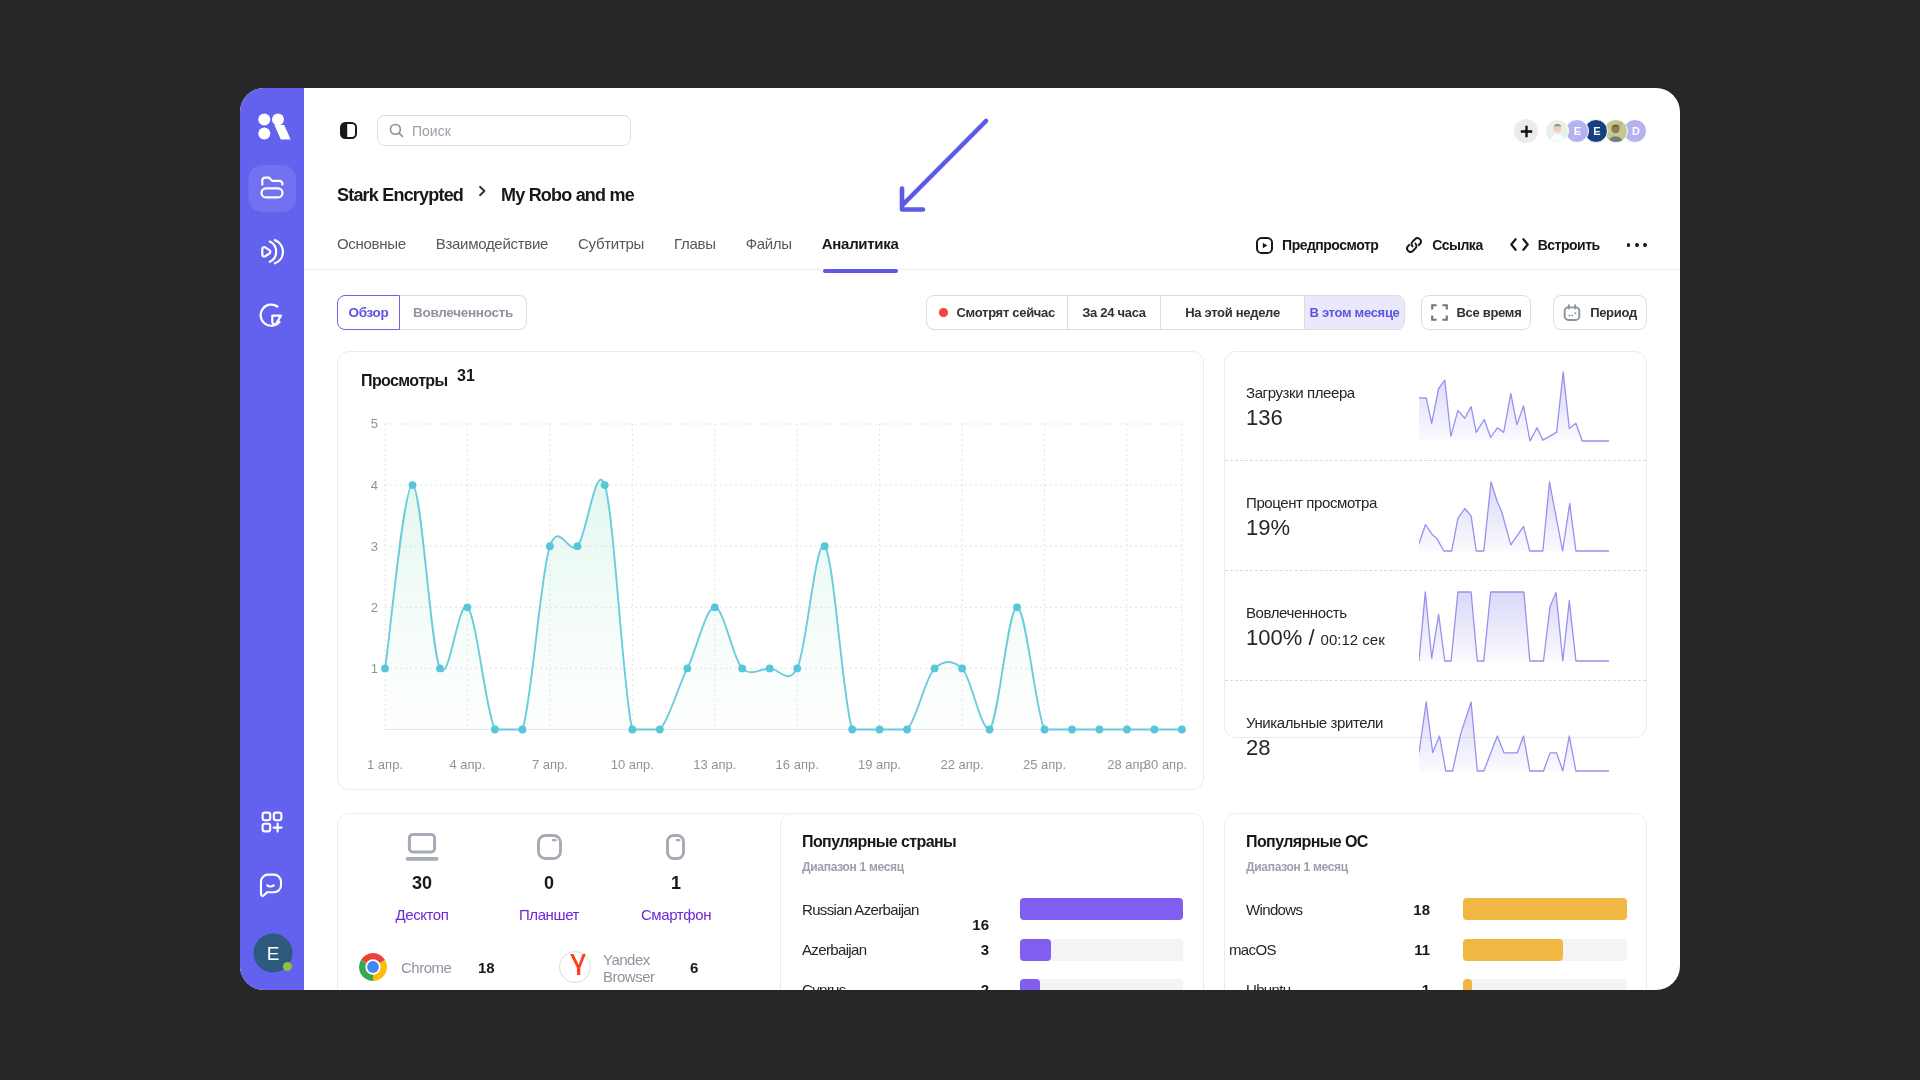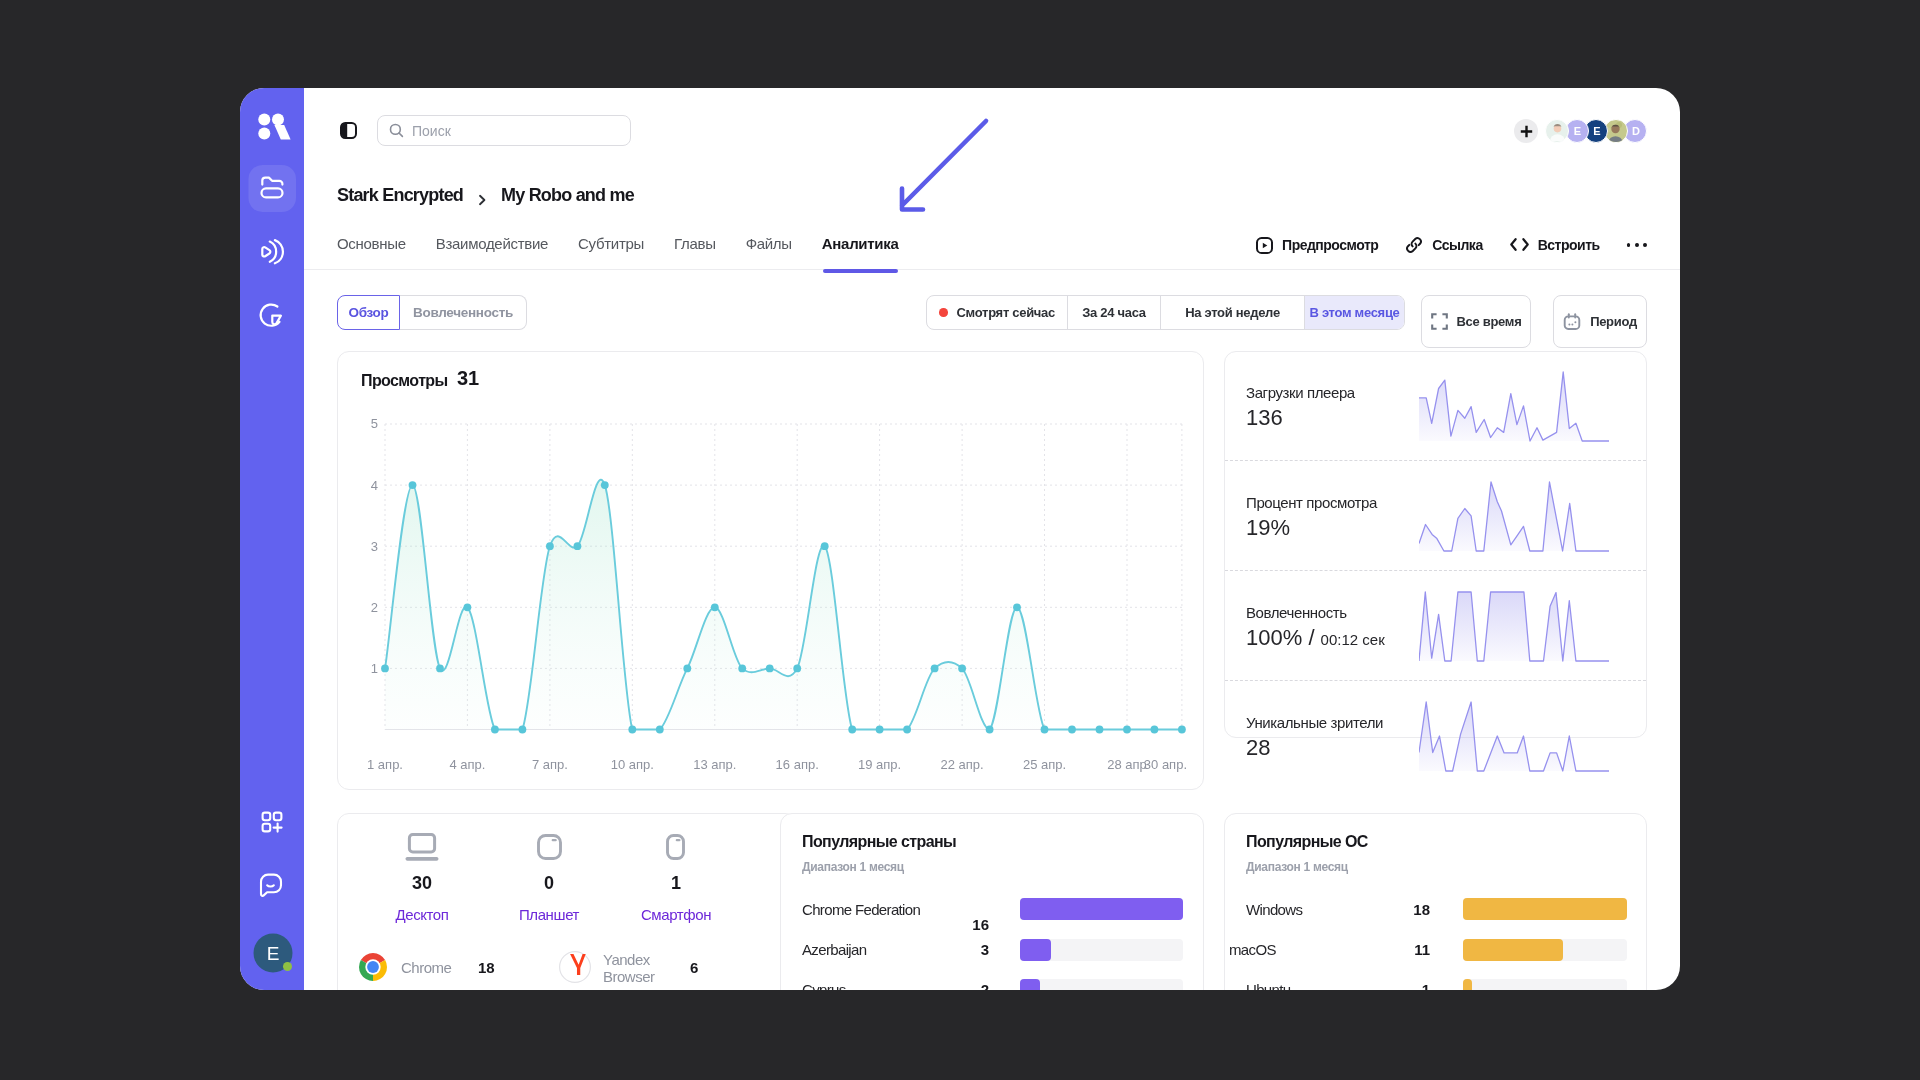--- a/index.html
+++ b/index.html
@@ -5,21 +5,21 @@
 html,body{width:1920px;height:1080px;overflow:hidden}
 body{background:#272729;font-family:"Liberation Sans",sans-serif;position:relative}
 .card{position:absolute;left:240px;top:88px;width:1440px;height:902px;background:#fff;border-radius:24px;overflow:hidden}
 .side{position:absolute;left:0;top:0;width:64px;height:902px;background:#6262ef}
 .abs{position:absolute}
 .panel{position:absolute;background:#fff;border:1px solid #ebebee;border-radius:12px}
 .axl{font-size:13px;fill:#8f939e;font-family:"Liberation Sans",sans-serif}
 .dot3{width:3.8px;height:3.8px;border-radius:50%;background:#17171c;display:inline-block}
 .tabs{position:absolute;left:97px;top:147px;display:flex;gap:30px;font-size:15px;letter-spacing:-0.3px;color:#55585e}
 .tabs .act{color:#17171c;font-weight:700}
-.btn{position:absolute;height:53px;border:1px solid #dcdce1;border-radius:8px;background:#fff;
+.btn{position:absolute;height:35px;border:1px solid #dcdce1;border-radius:8px;background:#fff;
 display:flex;align-items:center;justify-content:center;font-size:13px;letter-spacing:-0.3px;font-weight:700;color:#2e3136;white-space:nowrap}
 .seg{position:absolute;height:35px;border:1px solid #dcdce1;border-radius:8px;background:#fff;display:flex;align-items:stretch;overflow:hidden}
 .seg>div{display:flex;align-items:center;justify-content:center;font-size:13px;letter-spacing:-0.3px;font-weight:700;color:#2e3136;border-left:1px solid #dcdce1;white-space:nowrap}
 .seg>div:first-child{border-left:none}
 .mlabel{font-size:15px;letter-spacing:-0.4px;color:#26262a}
 .mval{font-size:22px;color:#26262a}
 .spark{display:block}
 .dsep{position:absolute;left:0;width:100%;border-top:1px dashed #d9d9de}
 .ctitle{font-size:16px;letter-spacing:-0.6px;font-weight:700;color:#17171c}
 .csub{font-size:12px;letter-spacing:-0.3px;font-weight:700;color:#9ca0ab}
@@ -114,21 +114,21 @@
         <circle cx="3" cy="9" r="2.5" fill="#cdd19b"></circle>
         <circle cx="10.5" cy="8" r="4.2" fill="#97795c"></circle>
         <path d="M6.3,7.2 a4.3,4.3 0 0 1 8.4,0 l-0.9,-1.8 h-6.5 z" fill="#5d5243"></path>
         <path d="M3.2,21 a7.4,7 0 0 1 14.6,0 z" fill="#757d84"></path>
       </svg>
     </div>
     <div class="abs" style="left:1383px;top:31px;width:24px;height:24px;border-radius:50%;z-index:4;background:#b6b1f1;border:1.5px solid #fff;display:flex;align-items:center;justify-content:center;overflow:hidden">
       <span style="font-size:11px;font-weight:700;color:#fff;margin-left:2px">D</span>
     </div>
 
-  <div class="abs" style="left:97px;top:97px;font-size:18px;letter-spacing:-0.8px;font-weight:700;color:#17171c;display:flex;align-items:flex-end;gap:11px">
+  <div class="abs" style="left:97px;top:97px;font-size:18px;letter-spacing:-0.8px;font-weight:700;color:#17171c;display:flex;align-items:flex-start;gap:11px">
     <span>Stark Encrypted</span>
     <svg width="12" height="12" viewBox="0 0 12 12" style="margin:0 2px">
         <path d="M4 1.8l4.4 4.2-4.4 4.2" fill="none" stroke="#2e3136" stroke-width="1.9" stroke-linecap="round" stroke-linejoin="round"></path>
       </svg>
     <span>My Robo and me</span>
   </div>
 
   <div class="tabs">
       <span>Основные</span>
       <span>Взаимодействие</span>
@@ -190,21 +190,21 @@
         </g>
         <g fill="#8d93a0">
           <circle cx="6.4" cy="11.6" r="1"></circle>
           <circle cx="9.4" cy="11.6" r="1"></circle>
           <circle cx="12.4" cy="9.2" r="1"></circle>
         </g>
       </svg>Период</div>
 
   <div class="panel" style="left:97px;top:263px;width:867px;height:439px">
     <div class="abs" style="left:23px;top:20px;font-size:16px;letter-spacing:-0.6px;font-weight:700;color:#17171c">Просмотры</div>
-    <div class="abs" style="left:119px;top:15px;font-size:20px;font-weight:700;color:#17171c">31</div>
+    <div class="abs" style="left:119px;top:15px;font-size:16px;font-weight:700;color:#17171c">31</div>
     <svg width="867" height="439" viewBox="0 0 867 439" style="position:absolute;left:0;top:0">
 <defs>
           <linearGradient id="gfill" x1="0" y1="0" x2="0" y2="1">
 <stop offset="0" stop-color="#93e0c2" stop-opacity="0.27"></stop>
 <stop offset="1" stop-color="#c8f0e6" stop-opacity="0.04"></stop>
 </linearGradient>
         </defs>
 <line x1="47" y1="316.4" x2="846" y2="316.4" stroke="#e3e3e8" stroke-width="1" stroke-dasharray="2 3"></line>
         <line x1="47" y1="255.3" x2="846" y2="255.3" stroke="#e3e3e8" stroke-width="1" stroke-dasharray="2 3"></line>
         <line x1="47" y1="194.2" x2="846" y2="194.2" stroke="#e3e3e8" stroke-width="1" stroke-dasharray="2 3"></line>
@@ -373,21 +373,21 @@
           <circle cx="16" cy="16" r="15.4" fill="#fff" stroke="#e3e3e7" stroke-width="1.2"></circle>
           <path d="M19.3,25 v-6.1 l-5.9,-11.9 h2.9 l4.4,9.1 3.4,-9.1 h2.7 l-4.7,12 v6 z" transform="translate(-4.6,-5.2) scale(1.17)" fill="#fc3f1d"></path>
         </svg></div>
     <div class="abs bname" style="left:265px;top:137px;line-height:17px">Yandex<br>Browser</div>
     <div class="abs bval" style="left:352px;top:145px">6</div>
   </div>
 
   <div class="panel" style="left:540px;top:725px;width:424px;height:240px">
     <div class="abs ctitle" style="left:21px;top:19px">Популярные страны</div>
     <div class="abs csub" style="left:21px;top:46px">Диапазон 1 месяц</div>
-    <div class="abs row-label" style="left:21px;top:87px">Chrome Federation</div>
+    <div class="abs row-label" style="left:21px;top:87px">Russian Azerbaijan</div>
     <div class="abs row-val" style="left:190px;top:102px;width:18px;text-align:right">16</div>
     <div class="track" style="left:239px;top:84px"></div>
     <div class="bar" style="left:239px;top:84px;width:163px;background:#7f5ef0"></div>
     <div class="abs row-label" style="left:21px;top:127px">Azerbaijan</div>
     <div class="abs row-val" style="left:198px;top:127px;width:10px;text-align:right">3</div>
     <div class="track" style="left:239px;top:124.5px"></div>
     <div class="bar" style="left:239px;top:124.5px;width:31px;background:#7f5ef0"></div>
     <div class="abs row-label" style="left:21px;top:167px">Cyprus</div>
     <div class="abs row-val" style="left:198px;top:167px;width:10px;text-align:right">2</div>
     <div class="track" style="left:239px;top:165px"></div>

